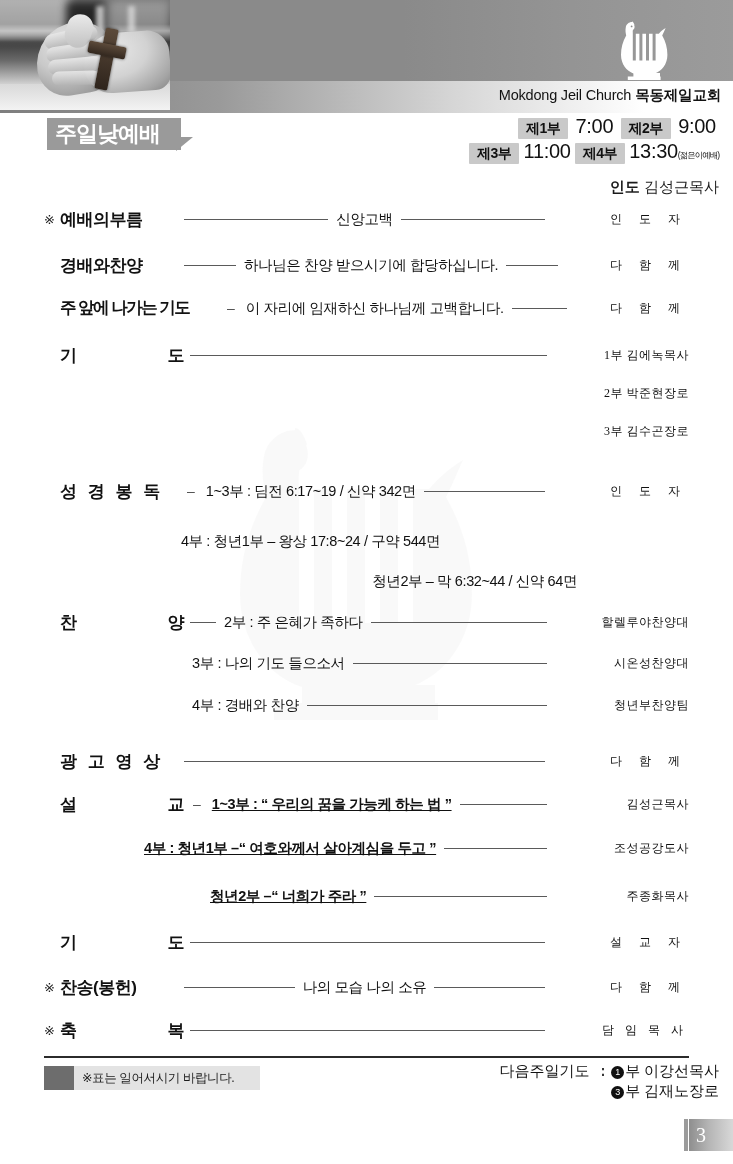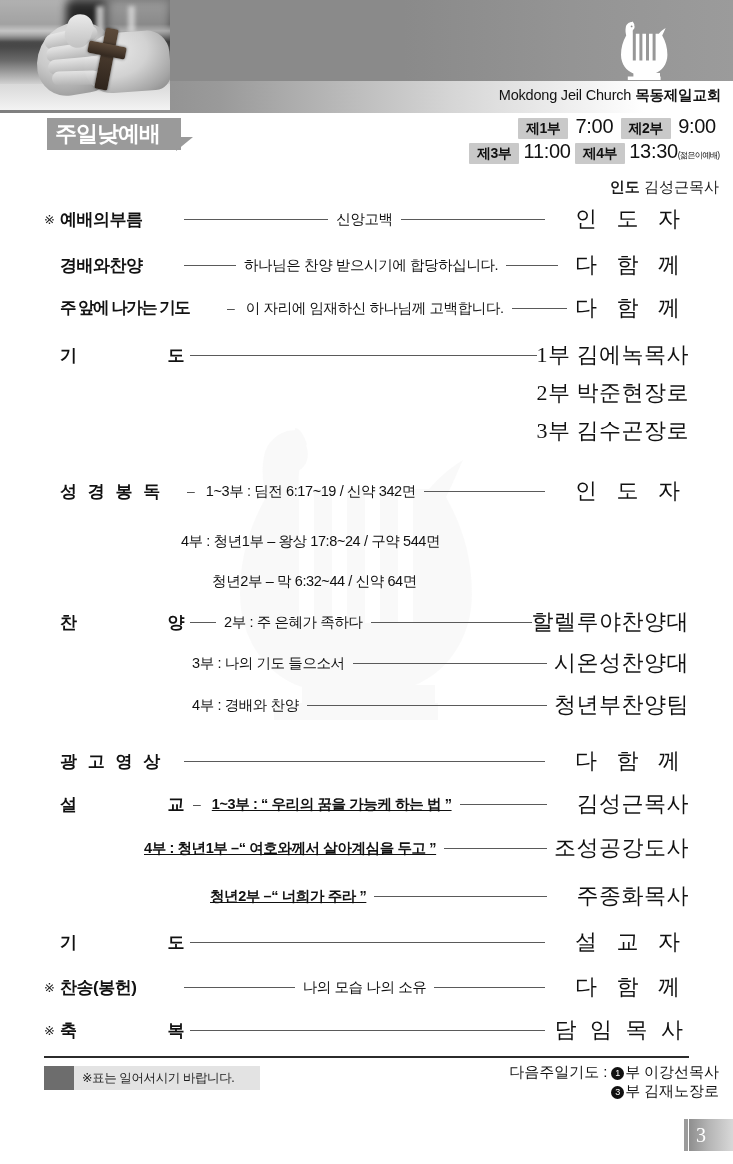--- a/index.html
+++ b/index.html
@@ -110,42 +110,42 @@
   }
   .lbl.sp{display:flex;justify-content:space-between;padding-right:6px;}
   .lbl.tight{letter-spacing:-1.5px;font-size:16.5px;}
   .mid{flex:1 1 auto;display:flex;align-items:center;min-width:0;}
   .dash{flex:0 0 auto;font-size:14px;color:#555;padding:0 3px;}
   .line{height:1px;background:#5a5a5a;flex:1 1 auto;min-width:8px;}
   .line.short{flex:0 0 52px;}
   .ctext{font-size:14.5px;color:#111;padding:0 8px;white-space:nowrap;letter-spacing:-.4px;}
   .ctext.bold{font-weight:700;text-decoration:underline;}
   .right{
-    flex:0 0 142px;text-align:right;font-size:22px;color:#111;white-space:nowrap;
+    flex:0 0 142px;text-align:right;font-size:12px;color:#111;white-space:nowrap;
     font-family:"Liberation Serif","DejaVu Serif",serif;letter-spacing:.5px;
   }
   .right.spread{letter-spacing:7px;padding-right:2px;}
   .sub{position:absolute;left:44px;width:645px;height:26px;display:flex;align-items:center;}
   .sub .pad{flex:0 0 140px;}
 
   
   .hr{position:absolute;left:44px;top:1056px;width:645px;height:2px;background:#2b2b2b;}
   .note{
     position:absolute;left:44px;top:1066px;width:216px;height:24px;background:#e3e3e3;
     display:flex;align-items:center;
   }
   .note-sq{width:30px;height:24px;background:#6d6d6d;flex:0 0 30px;}
   .note-tx{font-size:12.5px;color:#1b1b1b;padding-left:8px;letter-spacing:-.4px;white-space:nowrap;}
 
   .nextpray{
     position:absolute;right:14px;top:1062px;text-align:right;
     font-family:"Liberation Serif","DejaVu Serif",serif;font-size:15px;line-height:19px;color:#111;
   }
   .npline{white-space:nowrap;}
-  .nplabel{font-family:Liberation Sans, sans-serif;margin-left:37px;}
+  .nplabel{font-family:Liberation Mono, monospace;margin-left:37px;}
   .numdot{
     display:inline-block;width:13px;height:13px;border-radius:50%;background:#111;color:#fff;
     font-size:9px;line-height:13px;text-align:center;font-family:"Liberation Sans",sans-serif;
     vertical-align:1px;margin-right:1px;
   }
 
   .pagenum{
     position:absolute;right:0;top:1119px;width:44px;height:32px;
     background:linear-gradient(to right,#8e8e8e 0%,#b5b5b5 45%,#d8d8d8 100%);
   }
@@ -299,21 +299,21 @@
       <div class="mid">
         <div class="dash">–</div>
         <div class="ctext">1~3부 : 딤전 6:17~19 / 신약 342면</div>
         <div class="line"></div>
       </div>
       <div class="right spread">인 도 자</div>
     </div>
     <div class="sub" style="top:528px;justify-content:center">
       <div class="ctext" style="padding-right:120px">4부 : 청년1부 – 왕상 17:8~24 / 구약 544면</div>
     </div>
-    <div class="sub" style="top:568px;justify-content:center">
+    <div class="sub" style="top:568px;justify-content:flex-end">
       <div class="ctext" style="padding-right:112px">청년2부 – 막 6:32~44 / 신약 64면</div>
     </div>
 
     <div class="row" style="top:609px">
       <div class="star"></div>
       <div class="lbl sp">
           <span>찬</span>
           <span>양</span>
         </div>
       <div class="mid">

